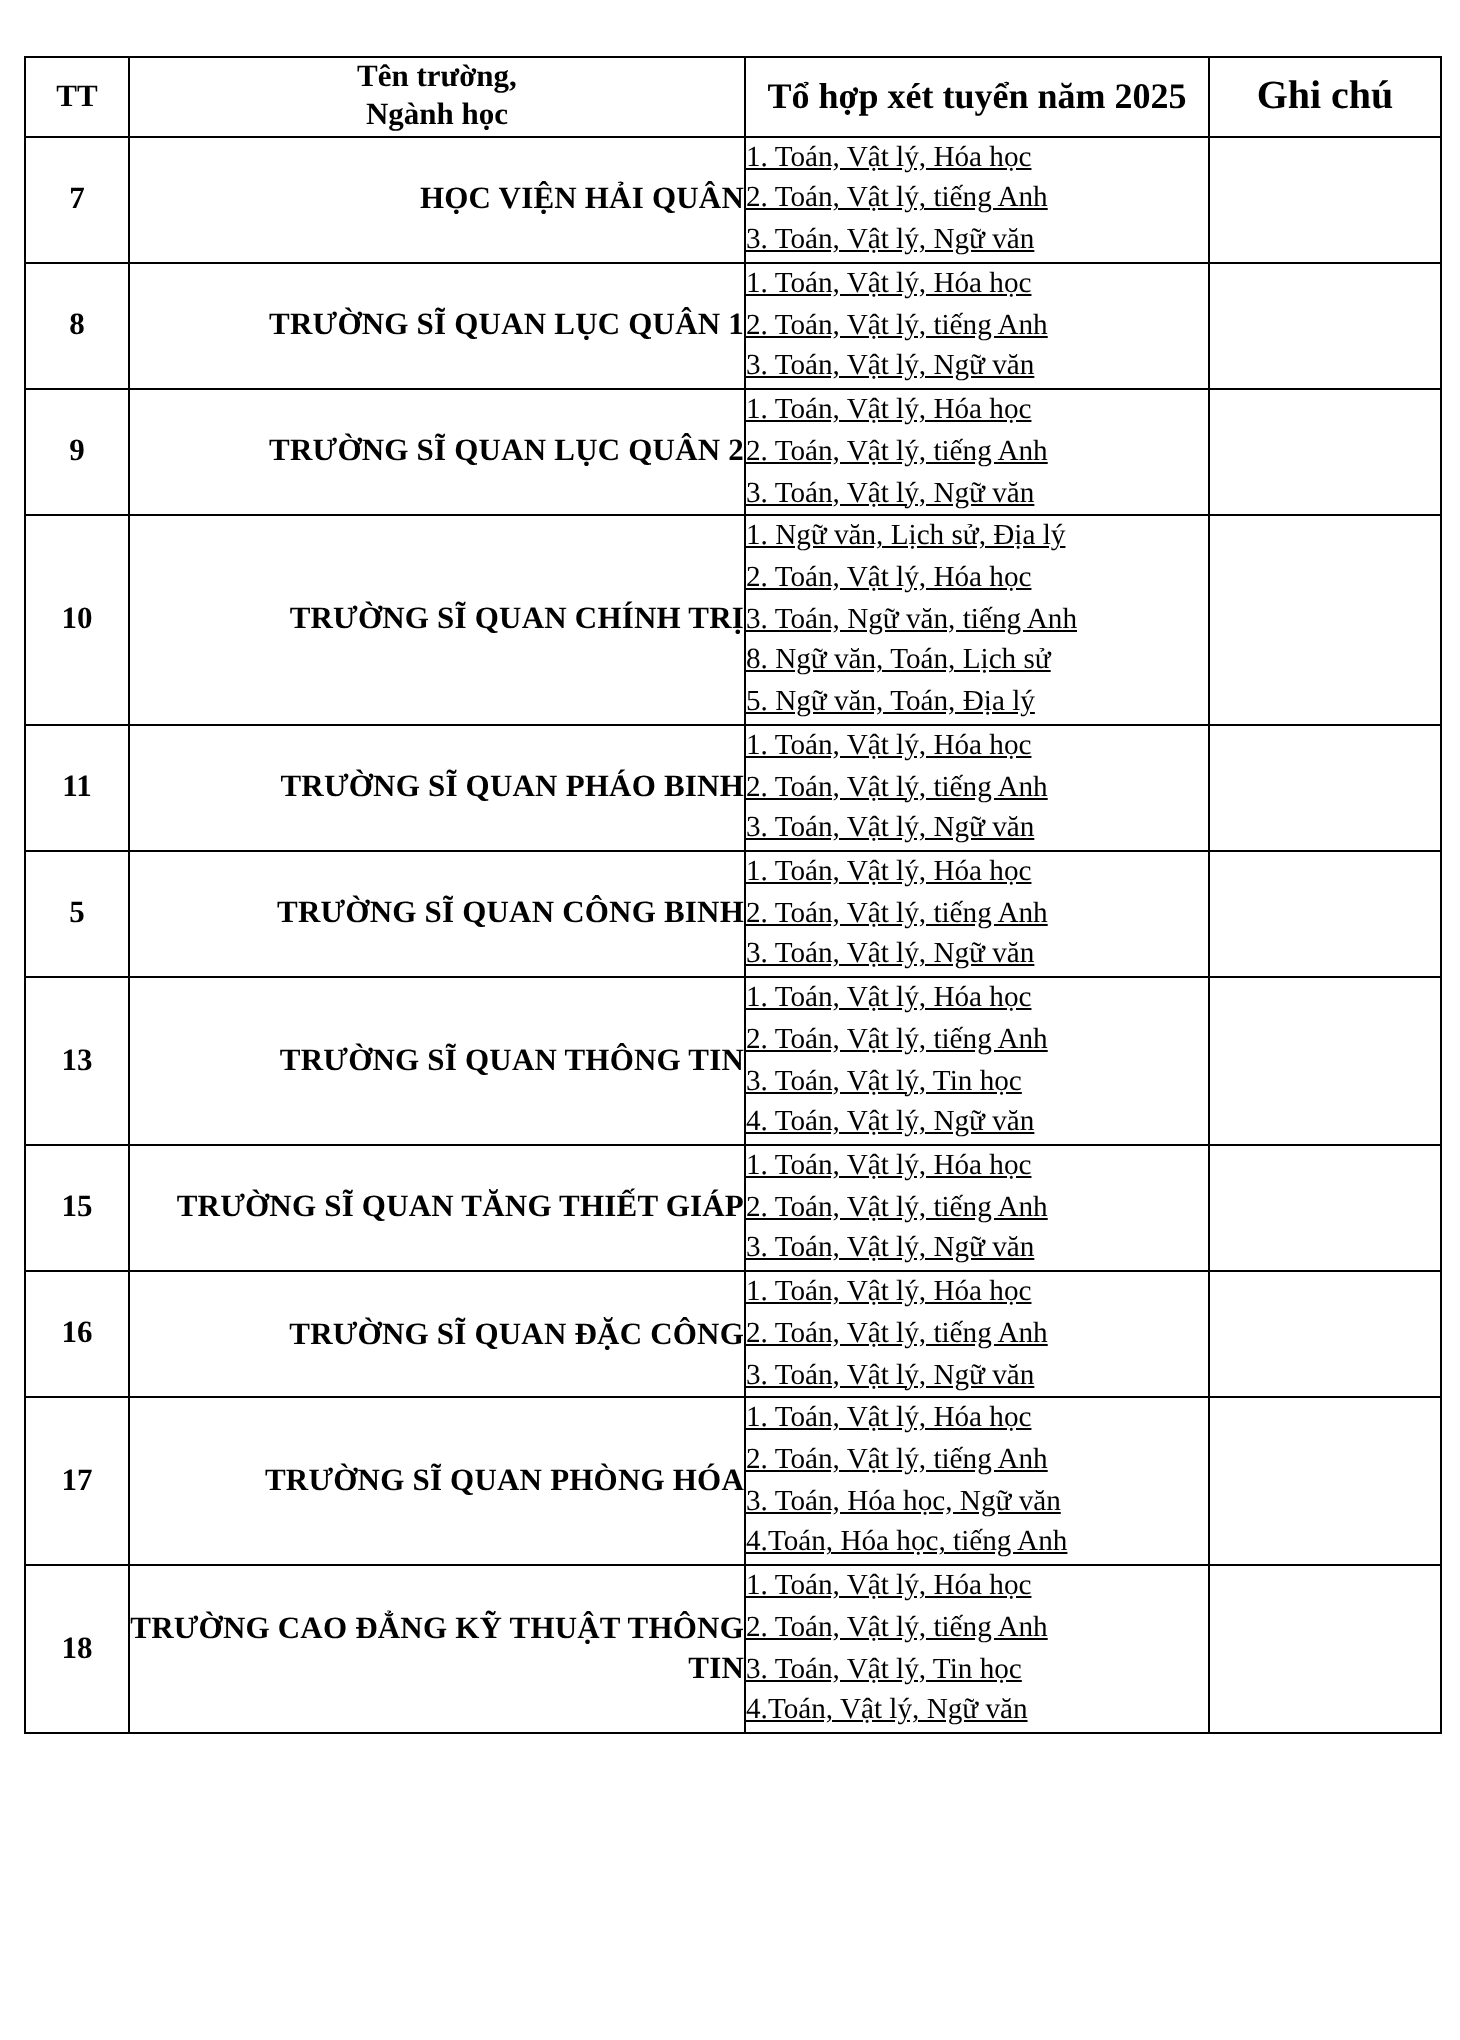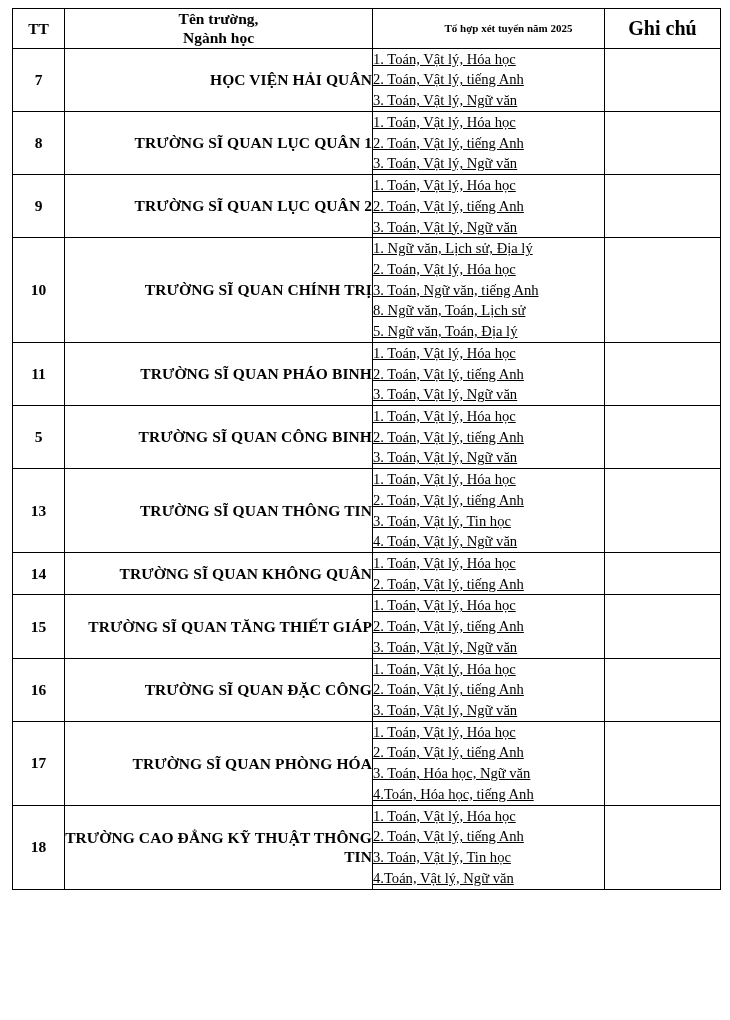--- a/index.html
+++ b/index.html
@@ -19,41 +19,42 @@
     width: 730px;
     height: 1020px;
     box-sizing: border-box;
     padding: 8px 10px 0 12px;
   }
   table.admissions {
     border-collapse: collapse;
     width: 708px;
     table-layout: fixed;
     border: 1.6px solid #000;
+    margin-top: 20px;
   }
   table.admissions td, table.admissions th {
     border: 1.3px solid #000;
     vertical-align: middle;
     padding: 0;
   }
   col.c-tt { width: 52px; }
   col.c-name { width: 308px; }
   col.c-comb { width: 232px; }
   col.c-note { width: 116px; }
 
   thead th {
     text-align: center;
     font-weight: bold;
     font-size: 15.5px;
     padding: 6px 4px;
     line-height: 1.25;
   }
   thead th.h-tt { font-size: 15.5px; }
   thead th.h-name { font-size: 15.5px; }
-  thead th.h-comb { font-size: 11px; padding-left: 40px; }
+  thead th.h-comb { font-size: 18px; }
   thead th.h-note { font-size: 20px; }
 
   td.tt {
     text-align: center;
     font-weight: bold;
     font-size: 15.5px;
   }
   td.name {
     font-weight: bold;
     font-size: 15.5px;
@@ -164,29 +165,20 @@
           <td class="name">TRƯỜNG SĨ QUAN THÔNG TIN</td>
           <td class="comb">
             <div class="comb-line">1. Toán, Vật lý, Hóa học</div>
             <div class="comb-line">2. Toán, Vật lý, tiếng Anh</div>
             <div class="comb-line">3. Toán, Vật lý, Tin học</div>
             <div class="comb-line">4. Toán, Vật lý, Ngữ văn</div>
           </td>
           <td class="note"></td>
         </tr>
         <tr>
-          <td class="tt">14</td>
-          <td class="name">TRƯỜNG SĨ QUAN KHÔNG QUÂN</td>
-          <td class="comb">
-            <div class="comb-line">1. Toán, Vật lý, Hóa học</div>
-            <div class="comb-line">2. Toán, Vật lý, tiếng Anh</div>
-          </td>
-          <td class="note"></td>
-        </tr>
-        <tr>
           <td class="tt">15</td>
           <td class="name">TRƯỜNG SĨ QUAN TĂNG THIẾT GIÁP</td>
           <td class="comb">
             <div class="comb-line">1. Toán, Vật lý, Hóa học</div>
             <div class="comb-line">2. Toán, Vật lý, tiếng Anh</div>
             <div class="comb-line">3. Toán, Vật lý, Ngữ văn</div>
           </td>
           <td class="note"></td>
         </tr>
         <tr>

